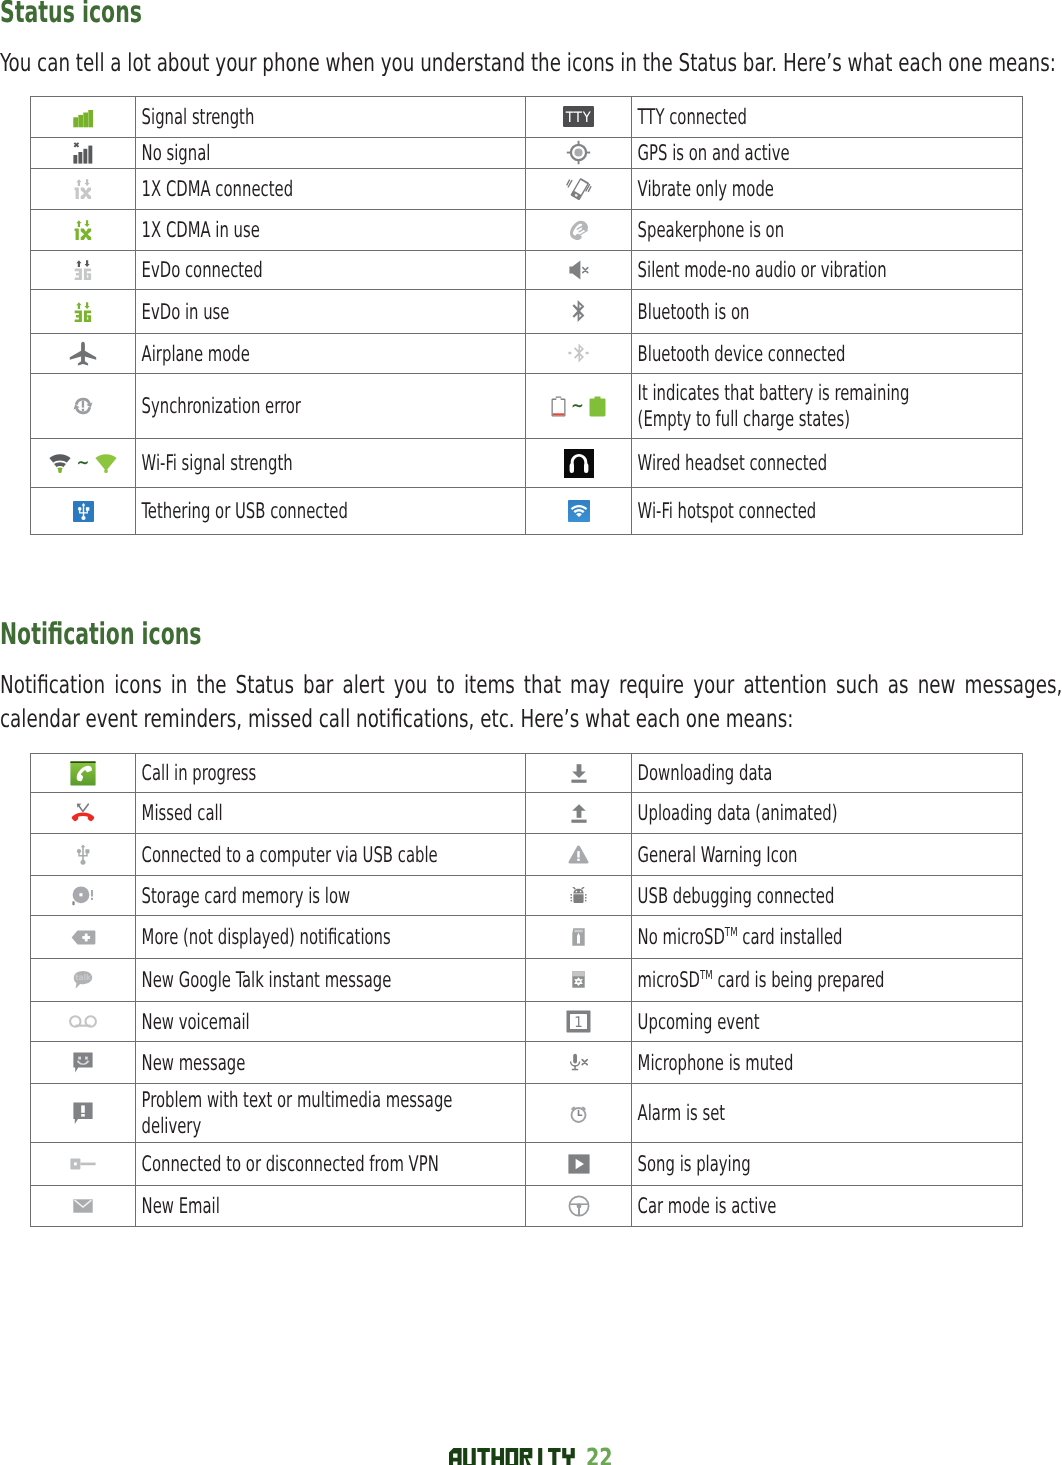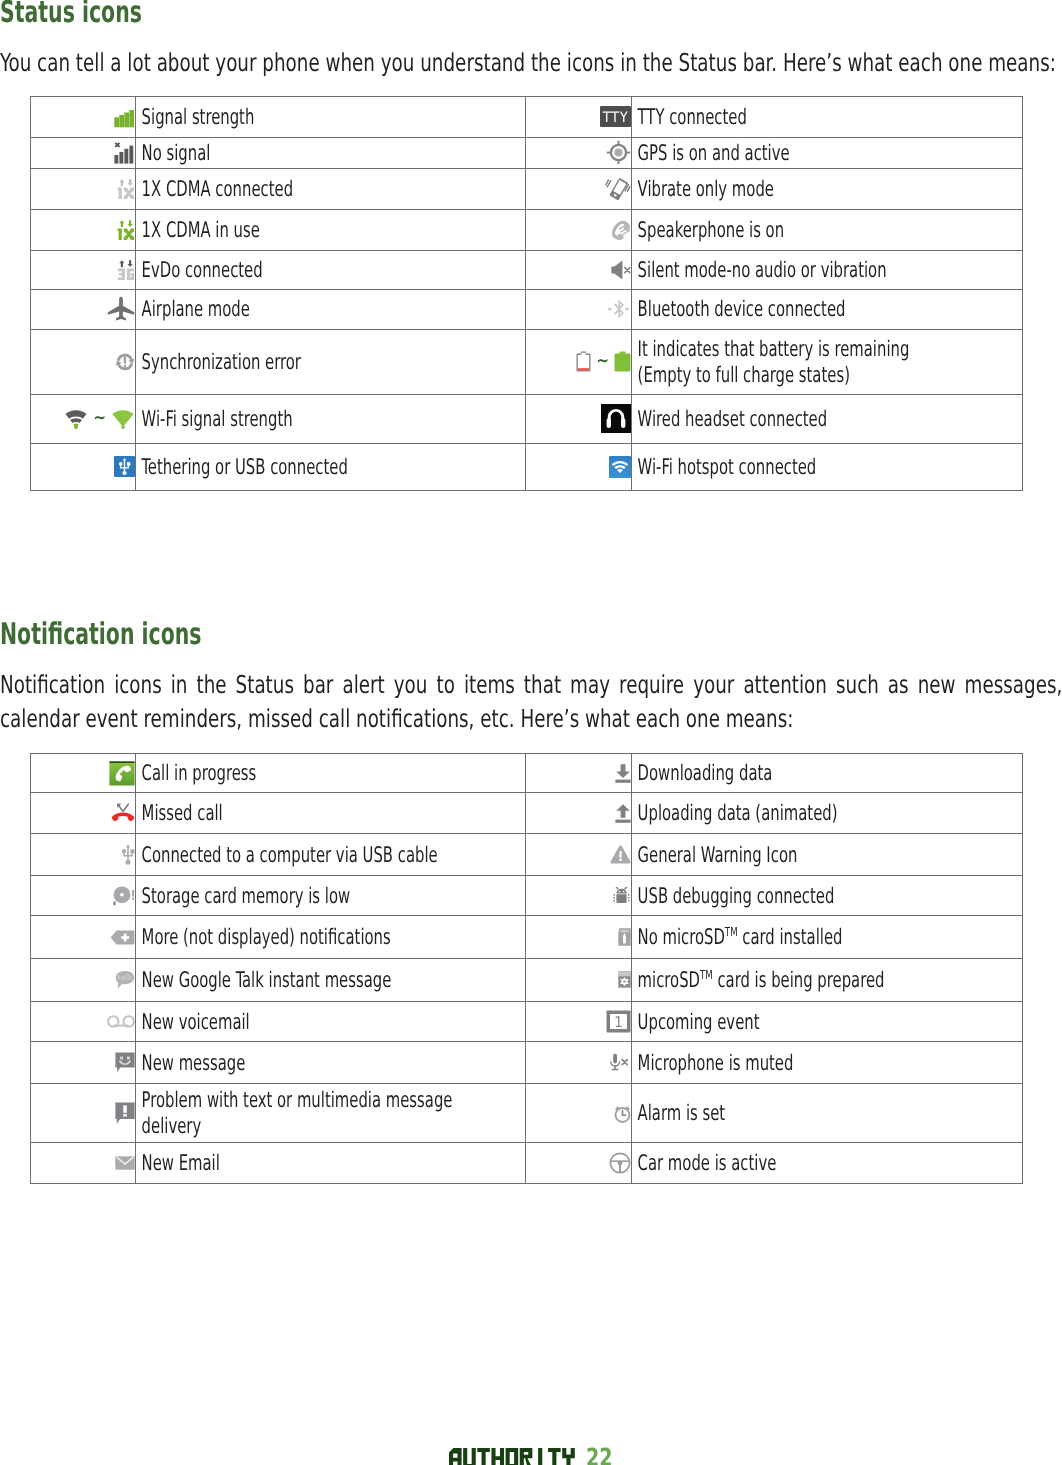--- a/index.html
+++ b/index.html
@@ -16,21 +16,21 @@
           transform:scaleX(0.828);transform-origin:left top;}
   p.intro.just{text-align:justify;}
 
   table.icons{position:absolute;border-collapse:collapse;table-layout:fixed;}
   table.icons td{border:0;padding:0;vertical-align:middle;box-sizing:border-box;
                  border-bottom:1.25px solid #6d6e71;}
   table.icons tr:first-child td{border-top:1.25px solid #6d6e71;}
   table.icons td.c0{border-left:1.25px solid #6d6e71;}
   table.icons td.c1,table.icons td.c2,table.icons td.c3{border-left:1.25px solid #6d6e71;}
   table.icons td.c3{border-right:1.25px solid #6d6e71;}
-  td.ic{text-align:right;line-height:0;}
+  td.ic{text-align:center;line-height:0;}
   td.lb{padding:0;color:#231f20;}
   td.lb .w{display:block;font-size:21.5px;line-height:26px;
            transform:scaleX(0.767);transform-origin:left center;
            width:130.4%;padding:2px 0 0 7.3px;box-sizing:border-box;}
   td.lb sup{font-size:12.5px;vertical-align:super;line-height:0;}
   .ic svg{display:inline-block;vertical-align:middle;}
   .tilde{display:inline-block;vertical-align:middle;color:#2e6127;
          font-family:"DejaVu Sans Condensed","DejaVu Sans",sans-serif;
          font-size:17px;font-weight:bold;padding:0 5px 1px 5px;line-height:0;}
 
@@ -150,20 +150,37 @@
             </svg></td>
           <td class="lb c1">
             <span class="w">EvDo connected</span>
           </td>
           <td class="ic c2"><svg width="20" height="20" viewBox="0 0 20 20">
 <path d="M0.4 6.6 L3.4 6.6 L11.4 0.4 L11.4 19.6 L3.4 13.4 L0.4 13.4 Z" fill="#7e8082"></path>
 <path d="M13.8 7.6 L18.8 12.6 M18.8 7.6 L13.8 12.6" stroke="#7e8082" stroke-width="1.5" stroke-linecap="round"></path>
 </svg></td>
           <td class="lb c3">
             <span class="w">Silent mode-no audio or vibration</span>
+          </td>
+        </tr>
+        <tr style="height: 44.6px;">
+          <td class="ic c0"><svg width="18" height="20" viewBox="0 0 17.4 20">
+              <path d="M4.6 0.2 L7.2 3.2 L5.7 3.2 L5.7 7.0 L3.5 7.0 L3.5 3.2 L2.0 3.2 Z" fill="#7ab32c"></path>
+              <path d="M12.8 7.0 L10.2 4.0 L11.7 4.0 L11.7 0.2 L13.9 0.2 L13.9 4.0 L15.4 4.0 Z" fill="#7ab32c"></path>
+              <path d="M0.4 8.6 L7.6 8.6 L7.6 20.0 L0.4 20.0 L0.4 17.4 L4.6 17.4 L4.6 15.6 L1.6 15.6 L1.6 13.1 L4.6 13.1 L4.6 11.2 L0.4 11.2 Z" fill="#7ab32c"></path>
+              <path d="M9.6 8.6 L16.8 8.6 L16.8 11.2 L12.6 11.2 L12.6 17.4 L14.0 17.4 L14.0 15.6 L12.9 15.6 L12.9 13.3 L16.8 13.3 L16.8 20.0 L9.6 20.0 Z" fill="#7ab32c"></path>
+            </svg></td>
+          <td class="lb c1">
+            <span class="w">EvDo in use</span>
+          </td>
+          <td class="ic c2"><svg width="17" height="25" viewBox="0 0 17 25">
+<path d="M7.6 1.0 L14.4 7.5 L10.1 12.0 L14.4 16.5 L7.6 23.0 L7.6 15.2 L4.0 18.7 L2.5 17.2 L7.3 12.0 L2.5 6.8 L4.0 5.3 L7.6 8.8 Z M9.4 5.2 L9.4 9.2 L11.7 7.5 Z M9.4 14.8 L9.4 18.8 L11.7 16.5 Z" fill="#7e8082"></path>
+</svg></td>
+          <td class="lb c3">
+            <span class="w">Bluetooth is on</span>
           </td>
         </tr>
         <tr style="height: 40px;">
           <td class="ic c0"><svg width="28" height="26" viewBox="0 0 28 26">
 <path d="M14 0.8 c1.2 0 1.9 1.3 1.9 3.0 l0 5.9 l11.3 6.5 l0 2.5 l-11.3 -3.3 l0 4.8 l3.2 2.3 l0 1.9 l-5.1 -1.4 l-5.1 1.4 l0 -1.9 l3.2 -2.3 l0 -4.8 l-11.3 3.3 l0 -2.5 l11.3 -6.5 l0 -5.9 c0 -1.7 0.7 -3.0 1.9 -3.0 z" fill="#6f7173"></path>
 </svg></td>
           <td class="lb c1">
             <span class="w">Airplane mode</span>
           </td>
           <td class="ic c2"><svg width="25" height="25" viewBox="0 0 25 25">
@@ -452,20 +469,37 @@
           <td class="ic c2"><svg width="17" height="20" viewBox="0 0 17 20">
 <circle cx="8.5" cy="12.0" r="7.0" fill="none" stroke="#a0a2a4" stroke-width="1.9"></circle>
 <path d="M8.5 7.6 L8.5 12.2 L11.6 12.2" fill="none" stroke="#808285" stroke-width="1.6" stroke-linecap="round"></path>
 <path d="M1.0 6.2 C1.8 4.6 3.2 3.6 4.7 3.4 L5.0 5.8 C4.0 6.0 3.1 6.6 2.6 7.6 Z" fill="#a0a2a4"></path>
 <path d="M16.0 6.2 C15.2 4.6 13.8 3.6 12.3 3.4 L12.0 5.8 C13.0 6.0 13.9 6.6 14.4 7.6 Z" fill="#a0a2a4"></path>
 </svg></td>
           <td class="lb c3">
             <span class="w">Alarm is set</span>
           </td>
         </tr>
+        <tr style="height: 42.5px;">
+          <td class="ic c0"><svg width="26" height="14" viewBox="0 0 26 14">
+<rect x="0.4" y="1.6" width="10.0" height="10.8" rx="0.8" fill="#bdbfc1"></rect>
+<rect x="4.0" y="5.4" width="2.8" height="3.0" fill="#ffffff"></rect>
+<rect x="10.4" y="5.6" width="15.2" height="2.6" fill="#bdbfc1"></rect>
+</svg></td>
+          <td class="lb c1">
+            <span class="w">Connected to or disconnected from VPN</span>
+          </td>
+          <td class="ic c2"><svg width="22" height="20" viewBox="0 0 22 20">
+<rect x="0.4" y="0.4" width="21.2" height="19.2" fill="#7e8082"></rect>
+<path d="M7.6 4.8 L16.0 10.0 L7.6 15.2 Z" fill="#ffffff"></path>
+</svg></td>
+          <td class="lb c3">
+            <span class="w">Song is playing</span>
+          </td>
+        </tr>
         <tr style="height: 40.8px;">
           <td class="ic c0"><svg width="20" height="14" viewBox="0 0 20 14">
 <rect x="0.3" y="0.3" width="19.4" height="13.4" fill="#a9abad"></rect>
 <path d="M1.6 1.2 L10.0 8.0 L18.4 1.2" fill="none" stroke="#f0f1f1" stroke-width="1.6"></path>
 </svg></td>
           <td class="lb c1">
             <span class="w">New Email</span>
           </td>
           <td class="ic c2"><svg width="22" height="22" viewBox="0 0 22 22">
 <circle cx="11" cy="11" r="9.6" fill="none" stroke="#9a9c9e" stroke-width="1.7"></circle>

